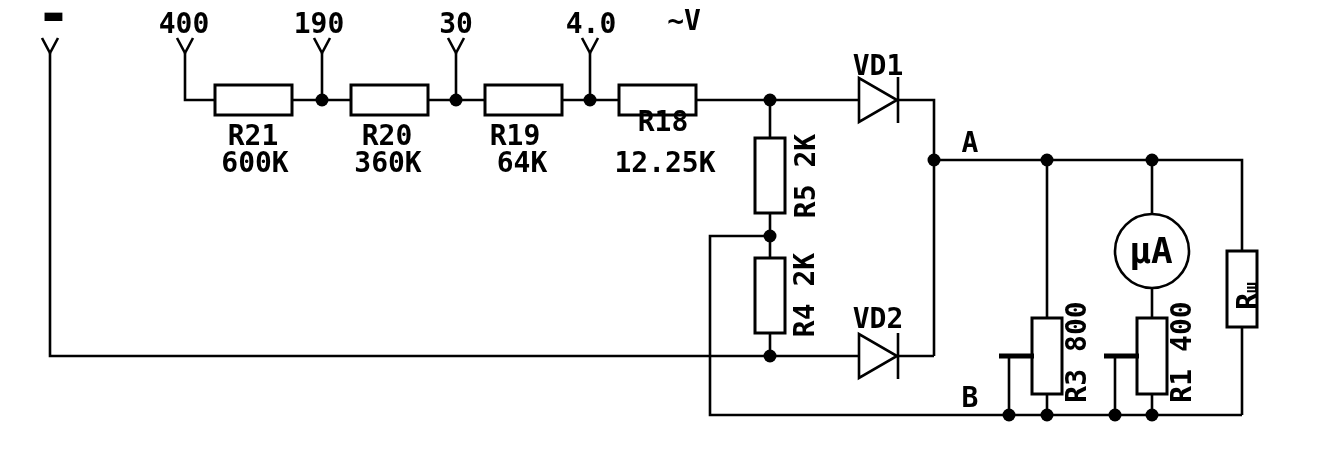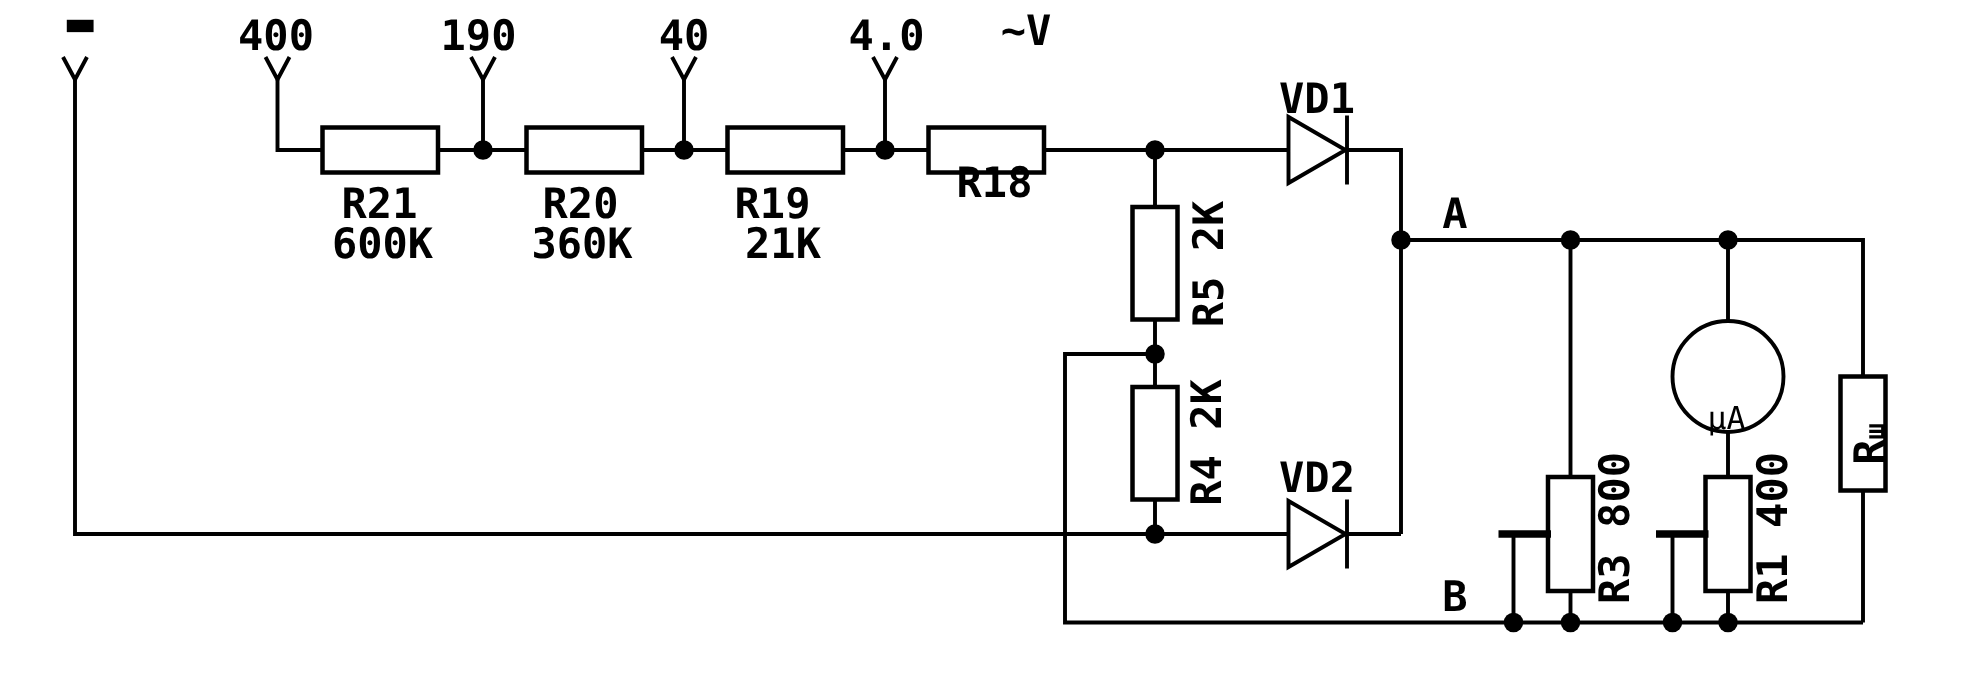--- a/index.html
+++ b/index.html
@@ -17,21 +17,21 @@
     transform-origin:center center;
   }
   .rot .val{margin-left:17px;}
   .rot2{line-height:27px;}
   .sub{font-size:18px;}
   .minus{
     position:absolute;left:36px;top:-9px;width:28px;height:46px;
     font-size:58px;font-weight:bold;line-height:46px;text-align:center;
     transform:none;
   }
-  .meter-lbl{position:absolute;transform:translateX(-50%);font-size:21px;line-height:26px;font-weight:normal;margin-top:28px;}
+  .meter-lbl{position:absolute;transform:translateX(-50%);font-size:36px;line-height:26px;font-weight:bold;}
 </style>
 </head>
 <body>
 
 <div class="stage">
 
   <svg width="1320" height="450" viewBox="0 0 1320 450">
 
     <path d="M185 53 V100 H215
          M322 53 V100
@@ -107,31 +107,32 @@
       <circle cx="1009" cy="415" r="6.5"></circle>
       <circle cx="1047" cy="415" r="6.5"></circle>
       <circle cx="1115" cy="415" r="6.5"></circle>
       <circle cx="1152" cy="415" r="6.5"></circle>
     </g>
   </svg>
 
   <div class="minus">-</div>
   <div class="lbl" style="left:184px;top:11px">400</div>
   <div class="lbl" style="left:319px;top:11px">190</div>
-  <div class="lbl" style="left:456px;top:11px">40</div>
+  <div class="lbl" style="left:456px;top:11px">30</div>
   <div class="lbl" style="left:591px;top:11px">4.0</div>
   <div class="lbl" style="left:684px;top:8px">~V</div>
 
   <div class="lbl" style="left:253px;top:123px">R21</div>
   <div class="lbl" style="left:255px;top:150px">600K</div>
   <div class="lbl" style="left:387px;top:123px">R20</div>
   <div class="lbl" style="left:388px;top:150px">360K</div>
   <div class="lbl" style="left:515px;top:123px">R19</div>
-  <div class="lbl" style="left:522px;top:150px">21K</div>
+  <div class="lbl" style="left:522px;top:150px">64K</div>
   <div class="lbl" style="left:663px;top:109px">R18</div>
+  <div class="lbl" style="left:665px;top:150px">12.25K</div>
 
   <div class="lbl" style="left:878px;top:53px">VD1</div>
   <div class="lbl" style="left:878px;top:306px">VD2</div>
 
   <div class="lbl" style="left:970px;top:130px">A</div>
   <div class="lbl" style="left:970px;top:385px">B</div>
 
   <div class="meter-lbl" style="left:1151px;top:238px">µA</div>
 
   <div class="lbl rot" style="left:806px;top:176px"><span>R5</span><span class="val">2K</span></div>

